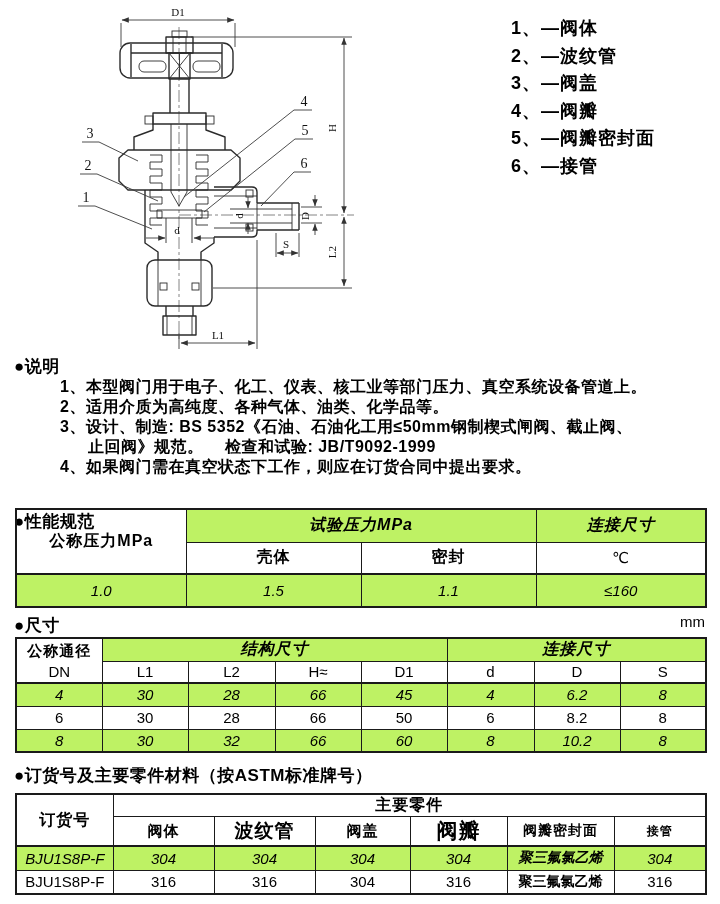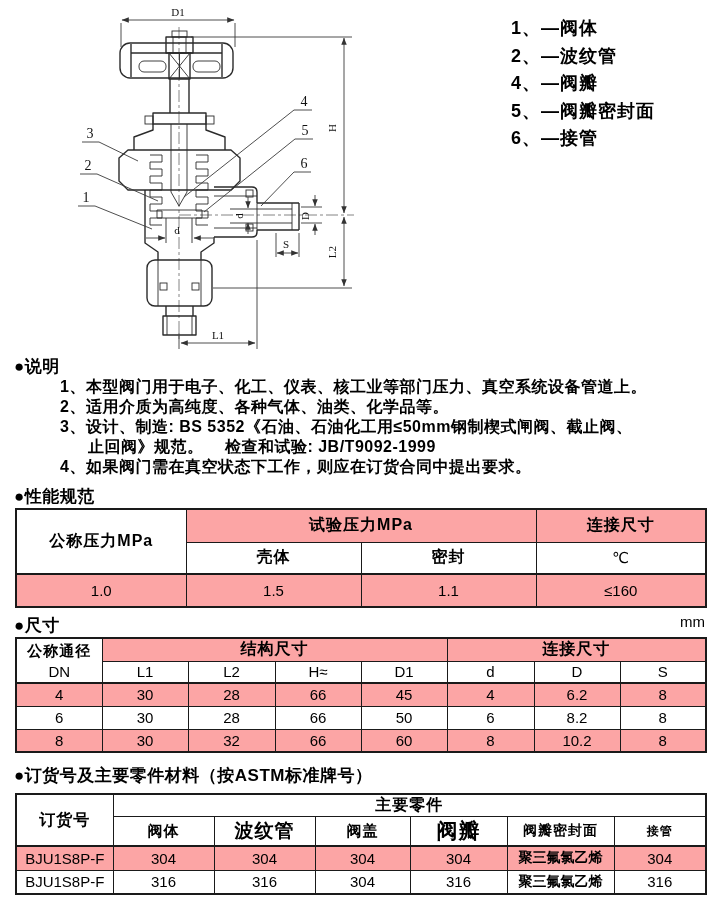--- a/index.html
+++ b/index.html
@@ -13,21 +13,21 @@
   .mm{position:absolute;right:15px;top:613px;font-size:15px;}
   
   .legend{position:absolute;left:511px;top:15px;font-weight:bold;font-size:18px;line-height:27.5px;letter-spacing:1px;white-space:nowrap;}
   
   .note{position:absolute;left:60px;font-weight:bold;font-size:16px;white-space:nowrap;letter-spacing:.5px;}
   .note.cont{left:88px;}
   
   table.tbl{position:absolute;left:15px;width:690px;border-collapse:collapse;table-layout:fixed;
     text-align:center;font-size:15px;border:2px solid #1a1a1a;}
   table.tbl td{border:1px solid #1a1a1a;padding:0;vertical-align:middle;overflow:hidden;}
-  .g{background:#fca5a5;}
+  .g{background:#bef264;font-style:italic;}
   .cnb{font-weight:bold;font-size:16px;letter-spacing:1px;}
   .latin{font-size:15px;font-weight:normal;letter-spacing:0;}
   tr.datatop td{border-top-width:2px;}
   td.mat{font-weight:bold;font-size:14px;letter-spacing:0;}
   td .stack{line-height:21px;}
   
   svg.drawing{left:0;top:0;}
   .cl line{stroke:#666;stroke-width:.8;stroke-dasharray:12 3 3 3;fill:none;}
   .ol rect,.ol path,.ol line{stroke:#2b2b2b;stroke-width:1.4;fill:none;stroke-linejoin:round;}
   .tl rect,.tl path,.tl line{stroke:#2b2b2b;stroke-width:.9;fill:none;}
@@ -170,33 +170,34 @@
   <text class="pn" x="88" y="170" text-anchor="middle">2</text>
   <text class="pn" x="86" y="202" text-anchor="middle">1</text>
   <text class="pn" x="304" y="106" text-anchor="middle">4</text>
   <text class="pn" x="305" y="135" text-anchor="middle">5</text>
   <text class="pn" x="304" y="168" text-anchor="middle">6</text>
 </svg>
 
 <div class="legend">
   <div>1、—阀体</div>
   <div>2、—波纹管</div>
+  <div>3、—阀盖</div>
   <div>4、—阀瓣</div>
   <div>5、—阀瓣密封面</div>
   <div>6、—接管</div>
 </div>
 
 <div class="sec" style="top:355px">●说明</div>
 <div class="note" style="top:377px">1、本型阀门用于电子、化工、仪表、核工业等部门压力、真空系统设备管道上。</div>
 <div class="note" style="top:397px">2、适用介质为高纯度、各种气体、油类、化学品等。</div>
 <div class="note" style="top:417px">3、设计、制造: BS 5352《石油、石油化工用≤50mm钢制楔式闸阀、截止阀、</div>
 <div class="note cont" style="top:437px">止回阀》规范。　 检查和试验: JB/T9092-1999</div>
 <div class="note" style="top:457px">4、如果阀门需在真空状态下工作，则应在订货合同中提出要求。</div>
 
-<div class="sec" style="top:485px">●性能规范</div>
+<div class="sec" style="top:510px">●性能规范</div>
 <table class="tbl" style="top:508px">
   <colgroup>
       <col style="width:170px">
       <col style="width:175px">
       <col style="width:175px">
       <col style="width:170px">
     </colgroup>
   <tbody>
     <tr style="height:33px">
       <td rowspan="2" class="cnb">公称压力MPa</td>

